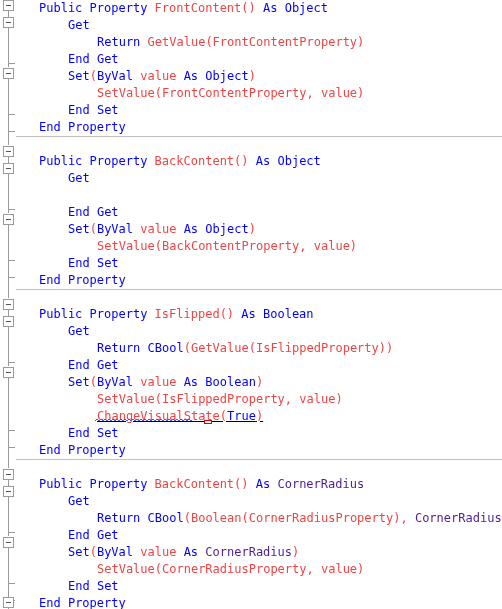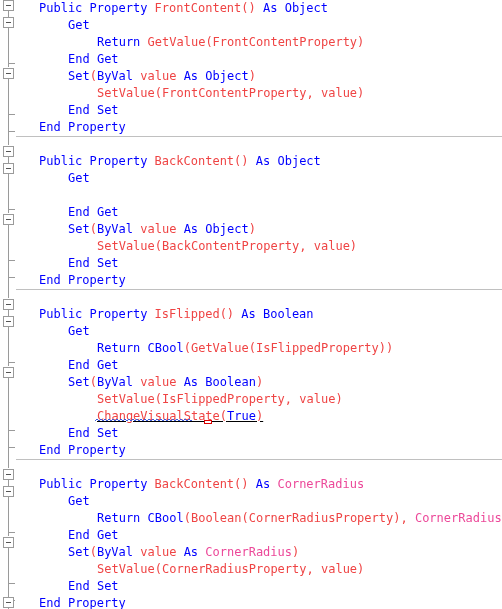--- a/index.html
+++ b/index.html
@@ -63,21 +63,21 @@
     height: 609px;
   }
   .line {
     position: absolute;
     left: 39px;
     height: 17px;
     white-space: pre;
     color: #000000;
   }
   .kw   { color: #0000ff; }
-  .type { color: #ec4899; }
+  .type { color: #4c1d95; }
   .id   { color: #ef4444; }
   
   .region-sep {
     position: absolute;
     left: 16px;
     right: 0;
     height: 1px;
     background: #c0c0c0;
   }
   

